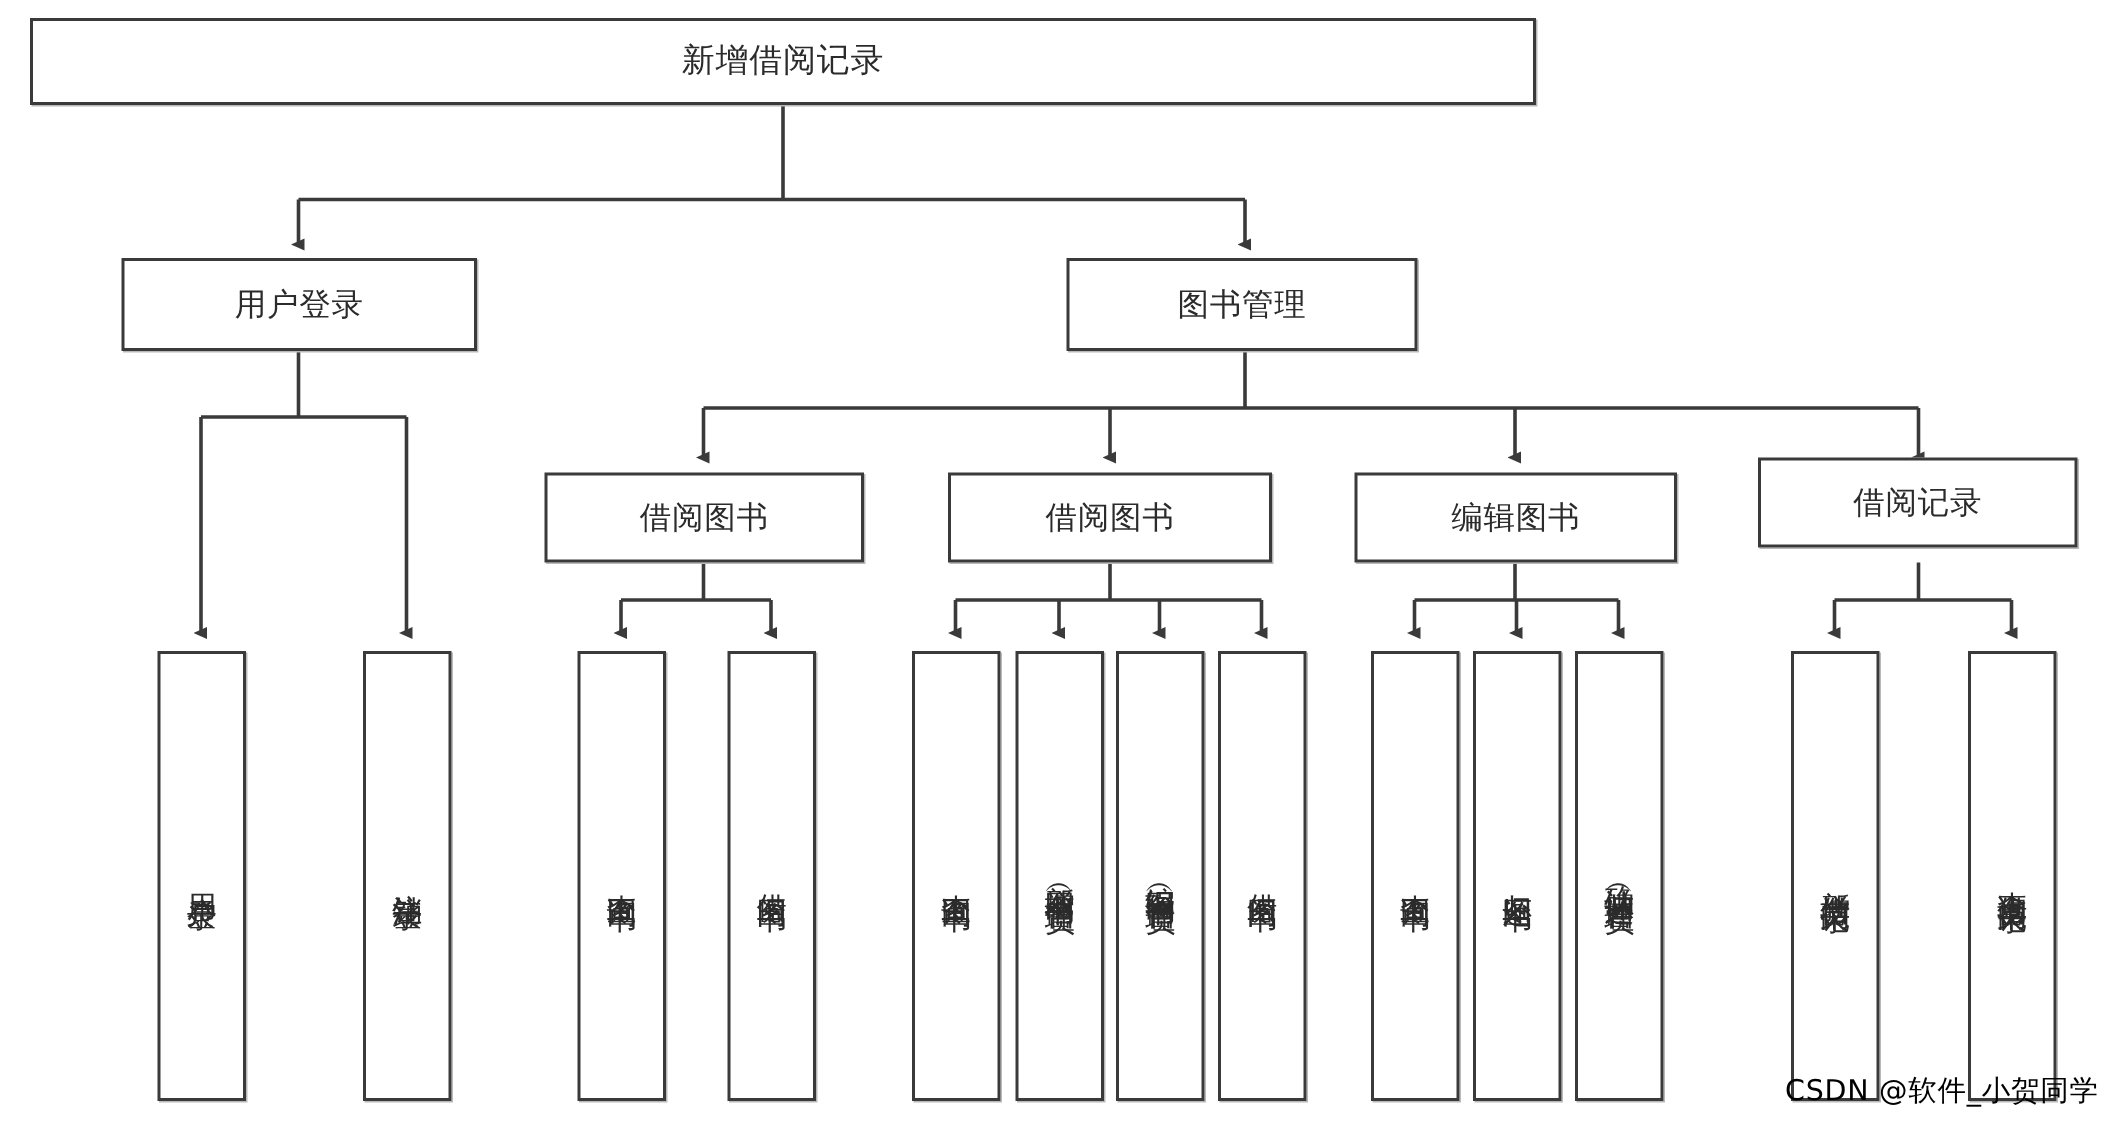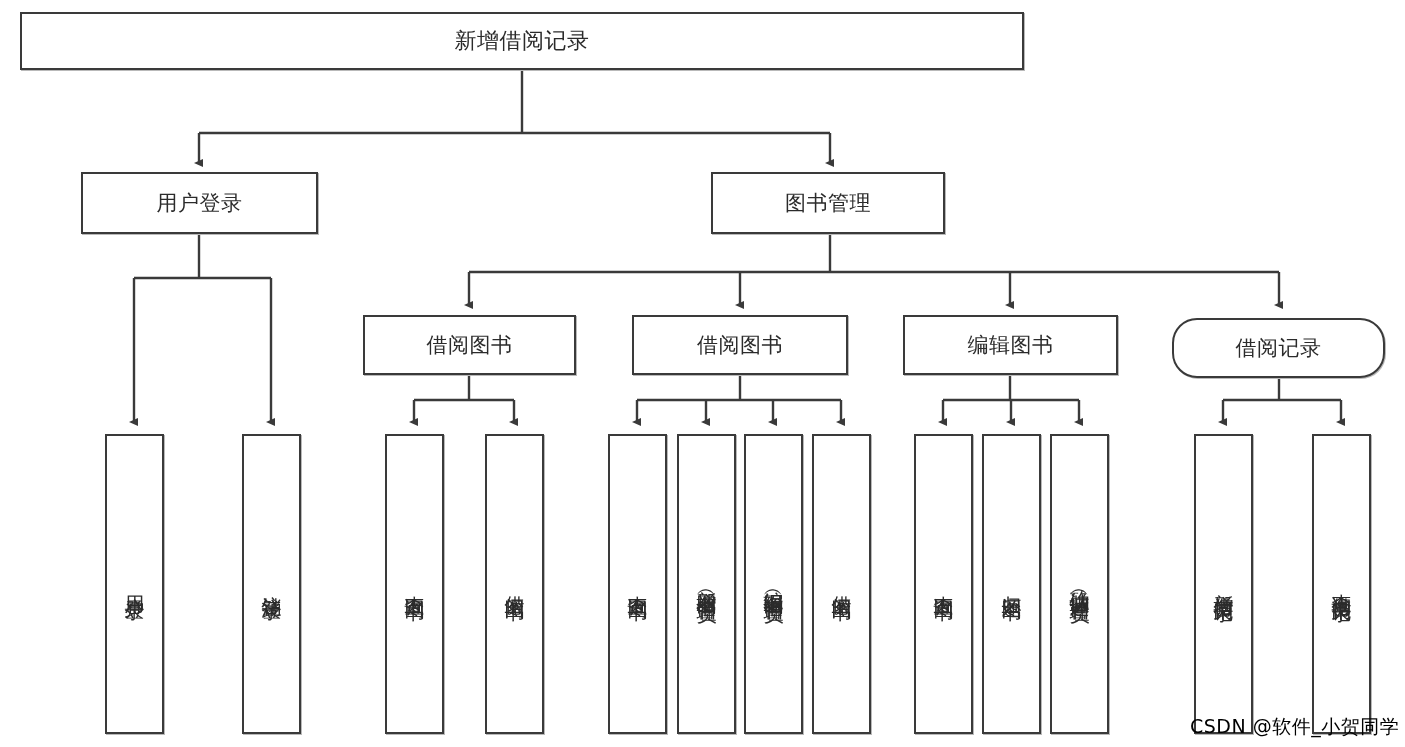--- a/index.html
+++ b/index.html
@@ -149,21 +149,21 @@
 
   <div class="node horiz" style="left:363px; top:315px; width:213px; height:60px;">
     <span class="node-label">借阅图书</span>
   </div>
   <div class="node horiz" style="left:632px; top:315px; width:216px; height:60px;">
     <span class="node-label">借阅图书</span>
   </div>
   <div class="node horiz" style="left:903px; top:315px; width:215px; height:60px;">
     <span class="node-label">编辑图书</span>
   </div>
-  <div class="node horiz" style="left:1172px; top:318px; width:213px; height:60px;border-radius:25px;">
+  <div class="node horiz" style="left:1172px; top:305px; width:213px; height:60px;">
     <span class="node-label">借阅记录</span>
   </div>
 
   <div class="node vert mid" style="left:105px; top:434px; width:59px; height:300px;">
     <span class="node-label" style="margin-top: 138px;">用户登录</span>
   </div>
   <div class="node vert mid" style="left:242px; top:434px; width:59px; height:300px;">
     <span class="node-label" style="margin-top: 138px;">注销登录</span>
   </div>
 

